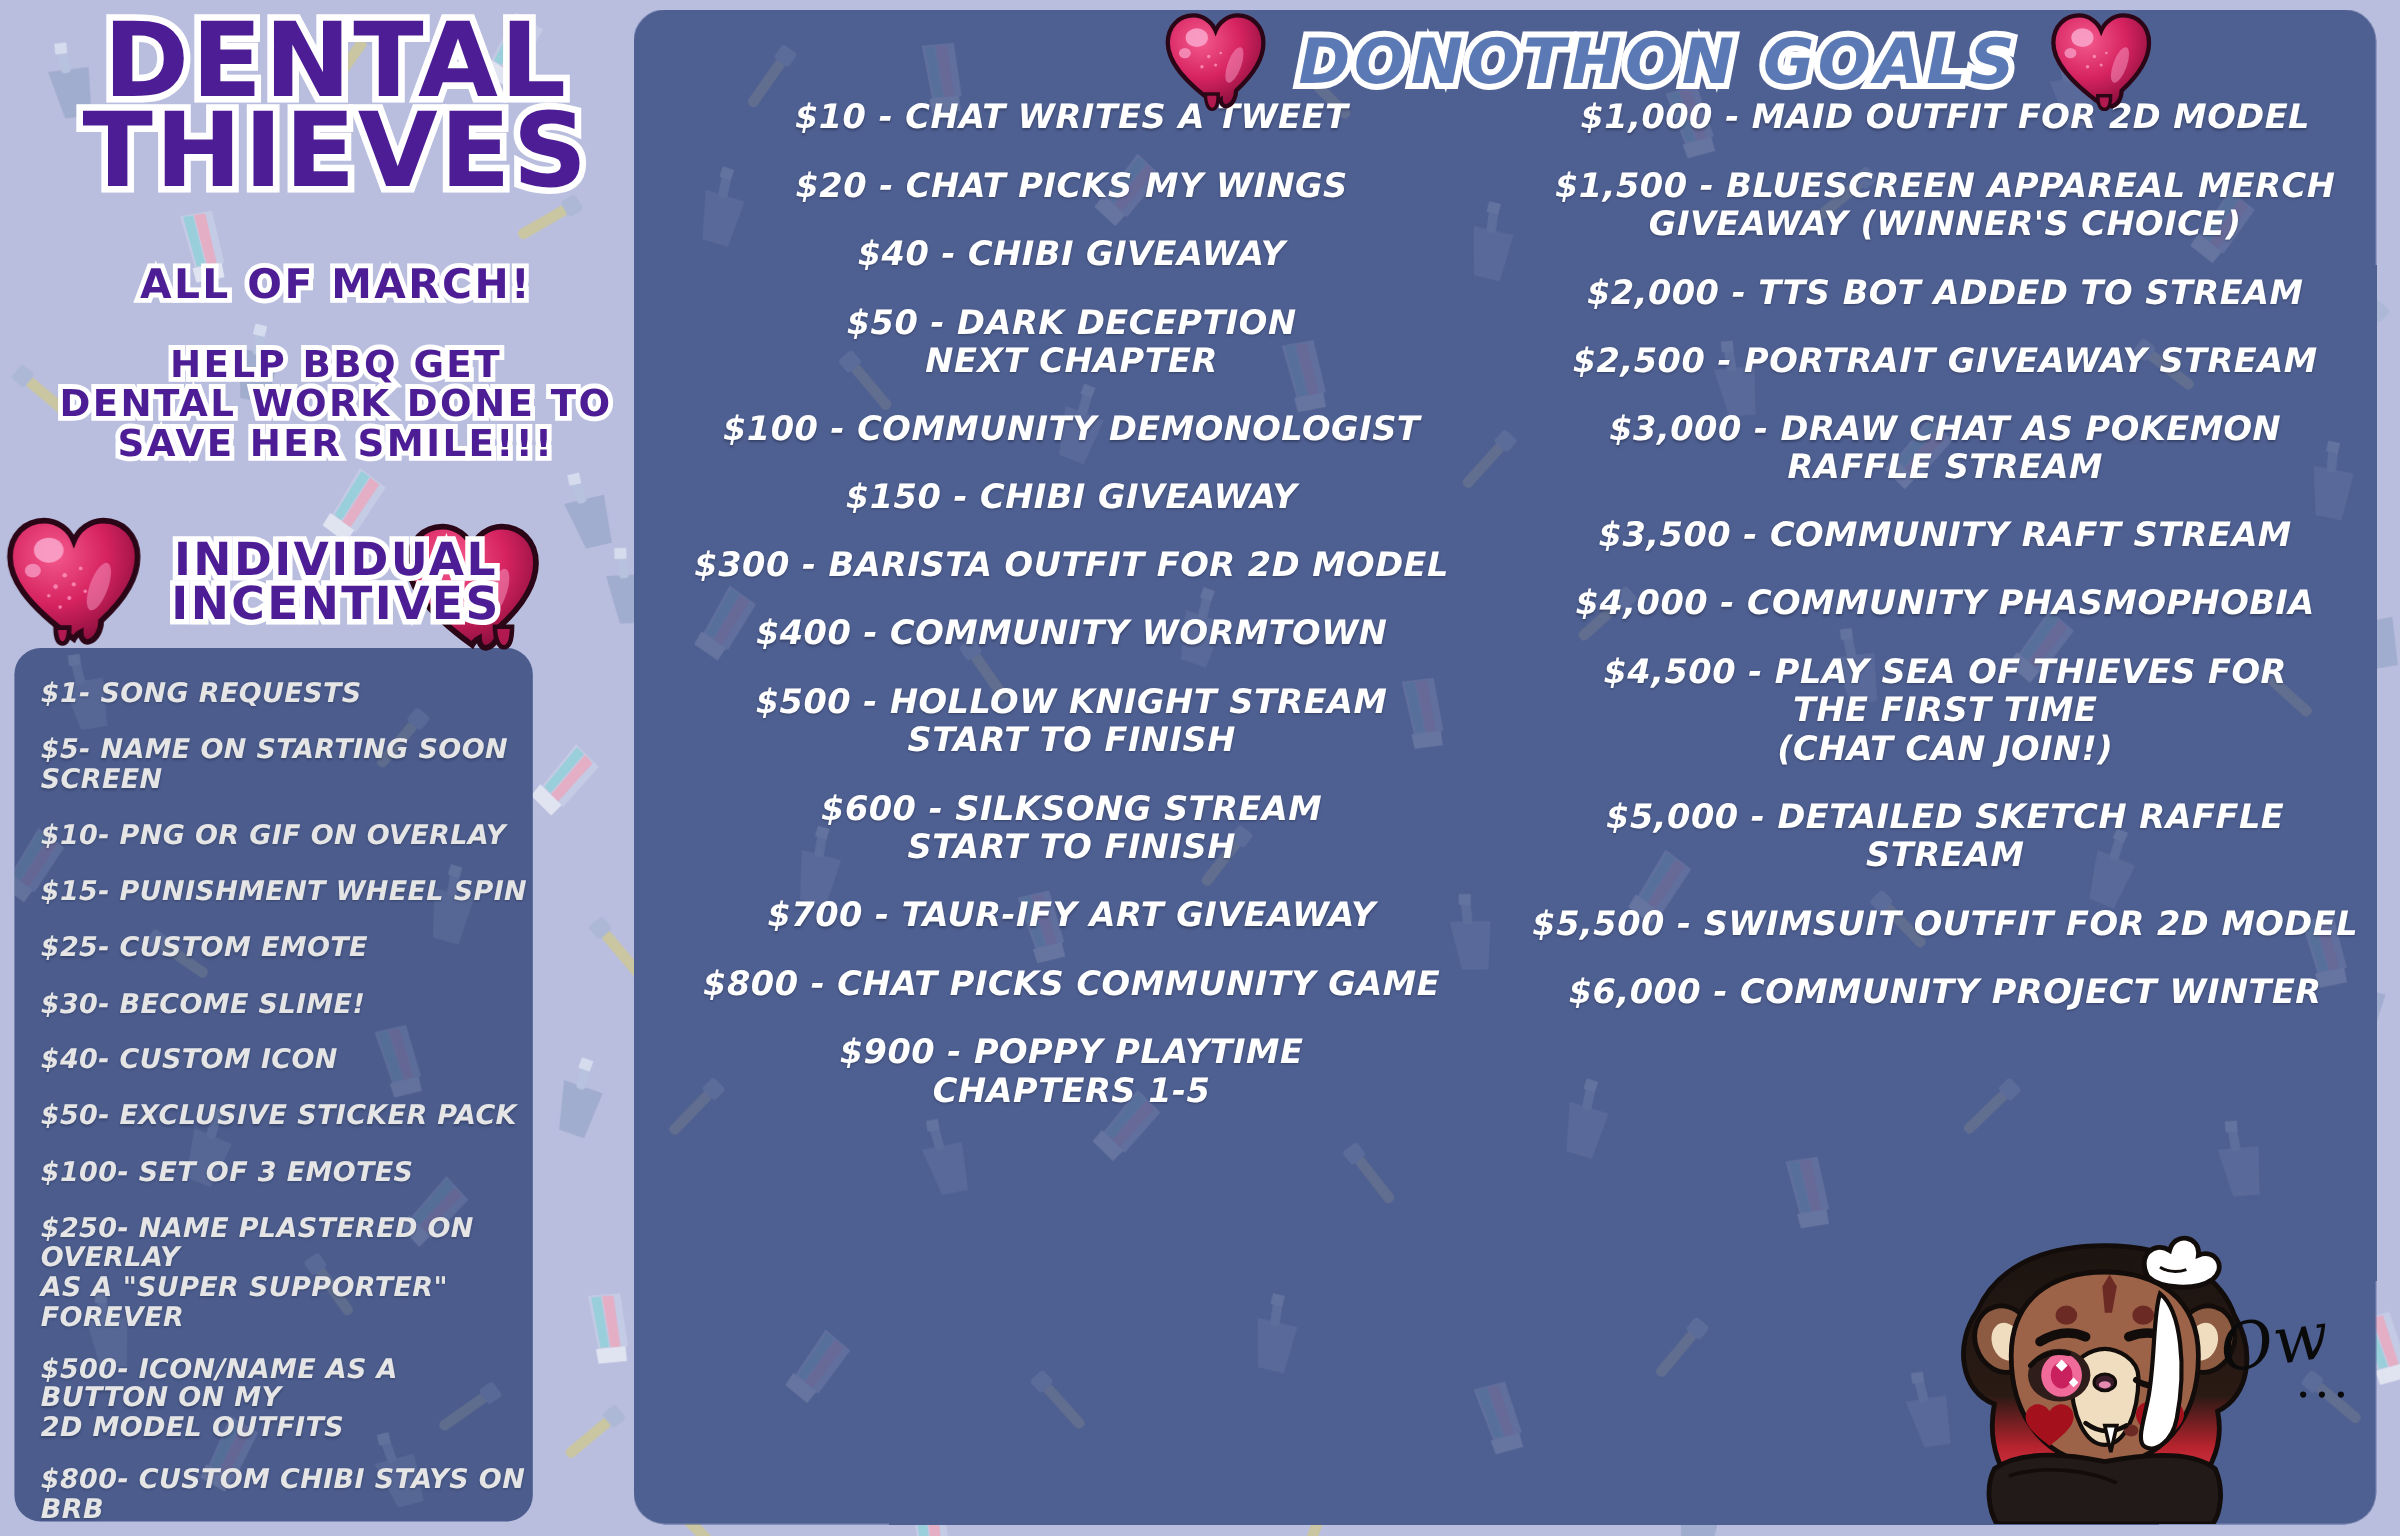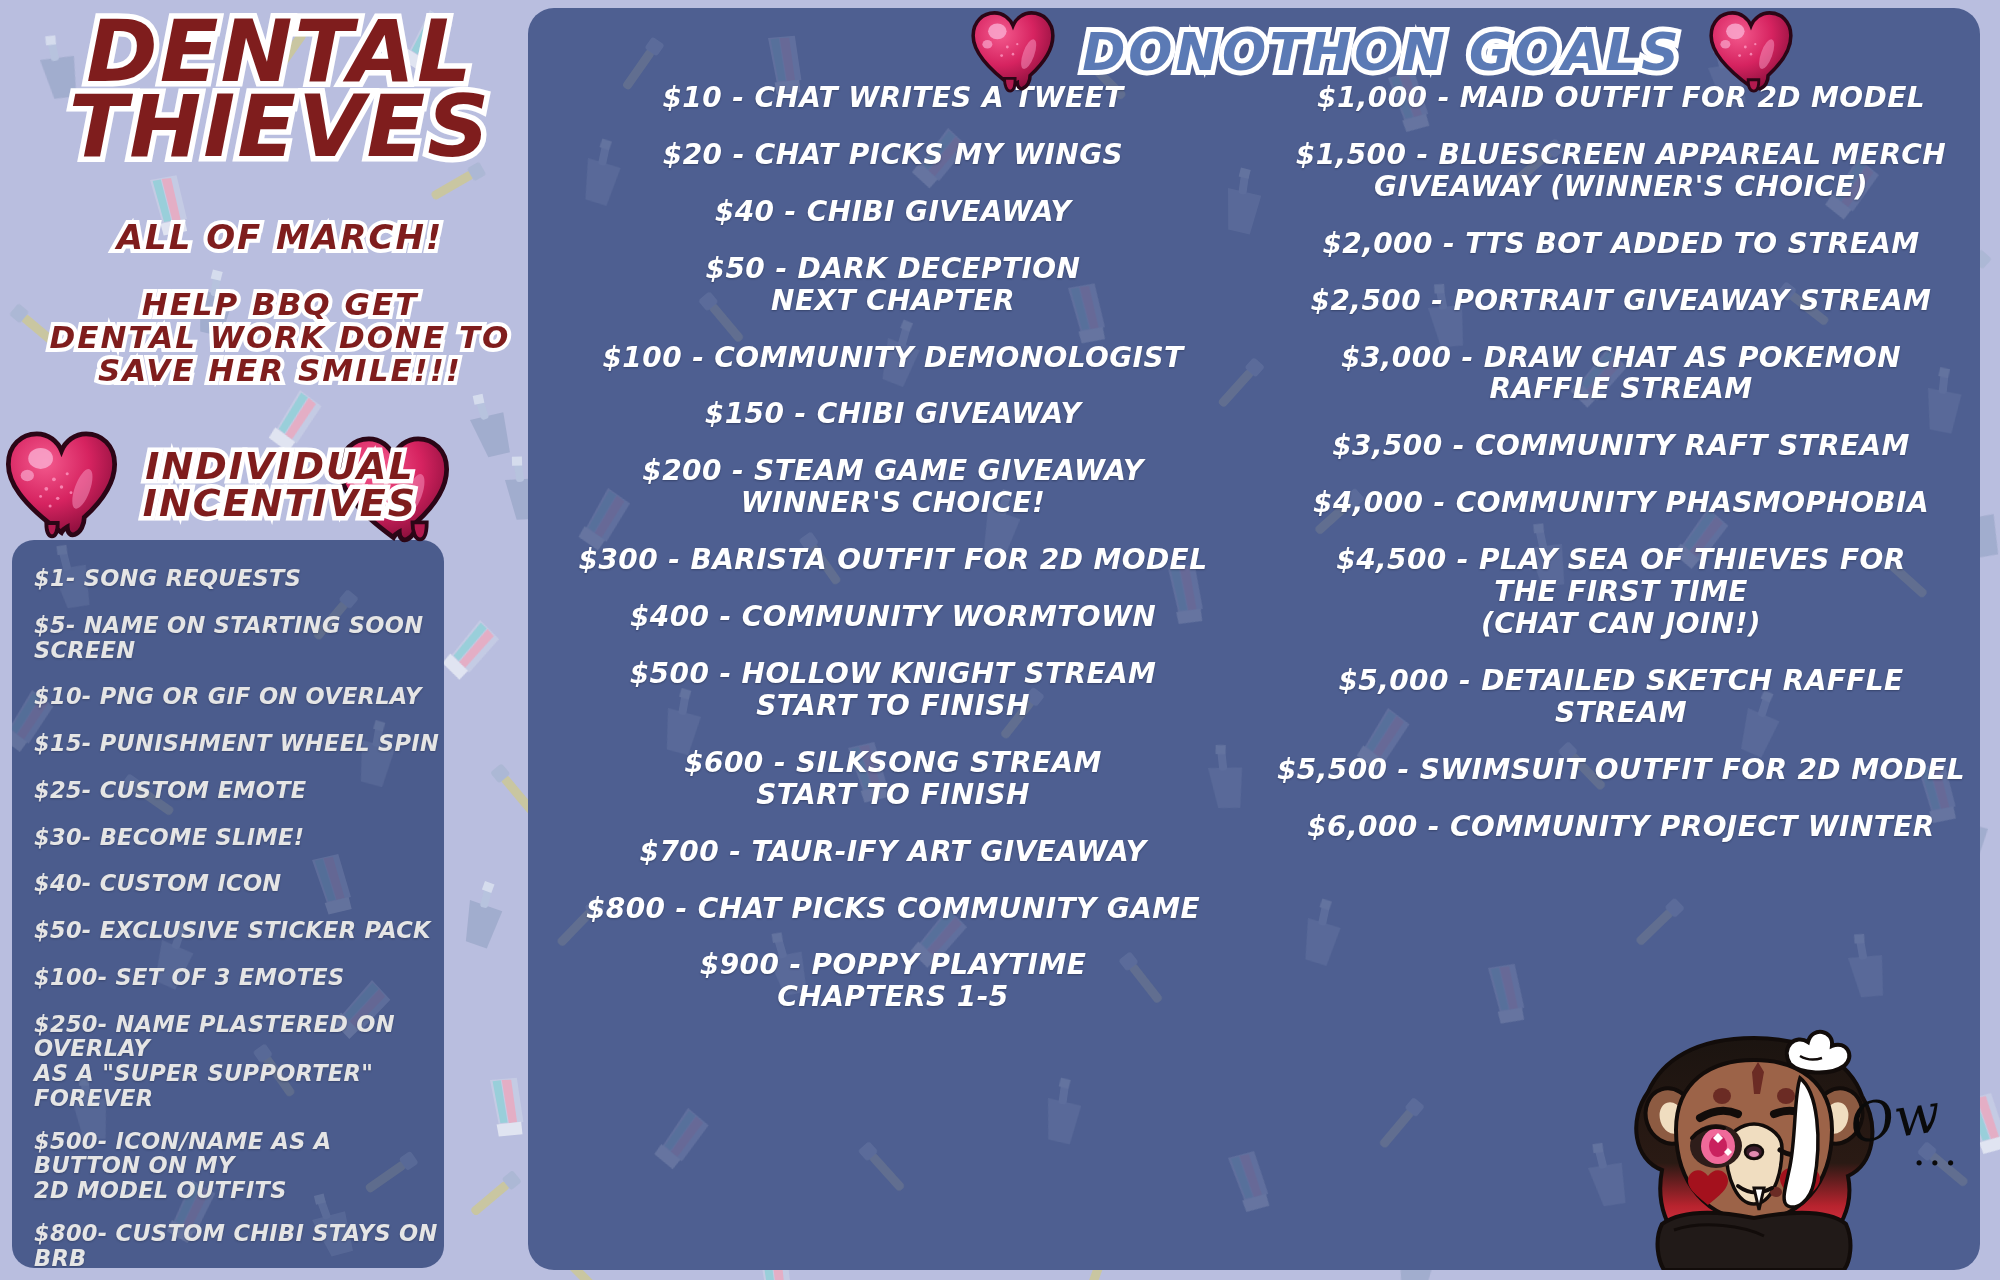--- a/index.html
+++ b/index.html
@@ -14,22 +14,21 @@
   #bg-pattern { position:absolute; inset:0; z-index:0; }
 
   
   #left-col {
     position:absolute; left:0; top:0; width:560px; height:1280px; z-index:5;
   }
 
   .outline-title {
     font-family:"DejaVu Sans", sans-serif;
     font-weight:bold;
-    font-style:italic;
-    color:#7f1d1d;
+    color:#4c1d95;
     letter-spacing:2px;
     -webkit-text-stroke: 11px #ffffff;
     paint-order: stroke fill;
     text-align:center;
     line-height:0.92;
   }
 
   #title-main {
     position:absolute; left:0; top:12px; width:560px;
     font-size:86px;
@@ -405,22 +404,20 @@
 
   <div id="goals-columns">
     <div class="goal-col" id="col-left-goals">
         <div class="goal-item">$10 - CHAT WRITES A TWEET</div>
         <div class="goal-item">$20 - CHAT PICKS MY WINGS</div>
         <div class="goal-item">$40 - CHIBI GIVEAWAY</div>
         <div class="goal-item two-line">$50 - DARK DECEPTION
 NEXT CHAPTER</div>
         <div class="goal-item">$100 - COMMUNITY DEMONOLOGIST</div>
         <div class="goal-item">$150 - CHIBI GIVEAWAY</div>
-        <div class="goal-item two-line">$200 - STEAM GAME GIVEAWAY
-WINNER'S CHOICE!</div>
         <div class="goal-item">$300 - BARISTA OUTFIT FOR 2D MODEL</div>
         <div class="goal-item">$400 - COMMUNITY WORMTOWN</div>
         <div class="goal-item two-line">$500 - HOLLOW KNIGHT STREAM
 START TO FINISH</div>
         <div class="goal-item two-line">$600 - SILKSONG STREAM
 START TO FINISH</div>
         <div class="goal-item">$700 - TAUR-IFY ART GIVEAWAY</div>
         <div class="goal-item">$800 - CHAT PICKS COMMUNITY GAME</div>
         <div class="goal-item two-line">$900 - POPPY PLAYTIME
 CHAPTERS 1-5</div>

